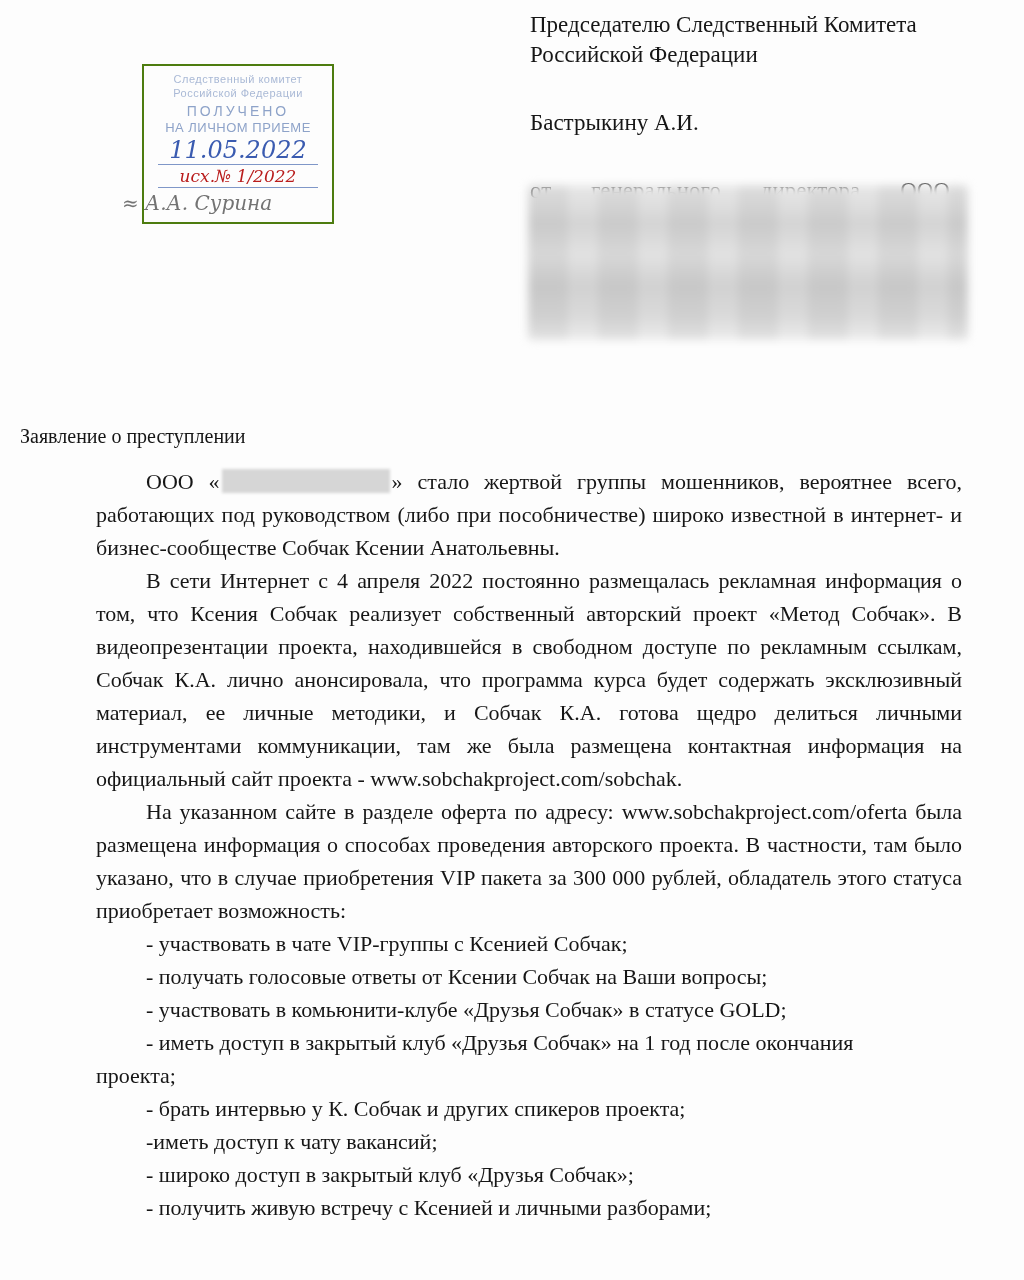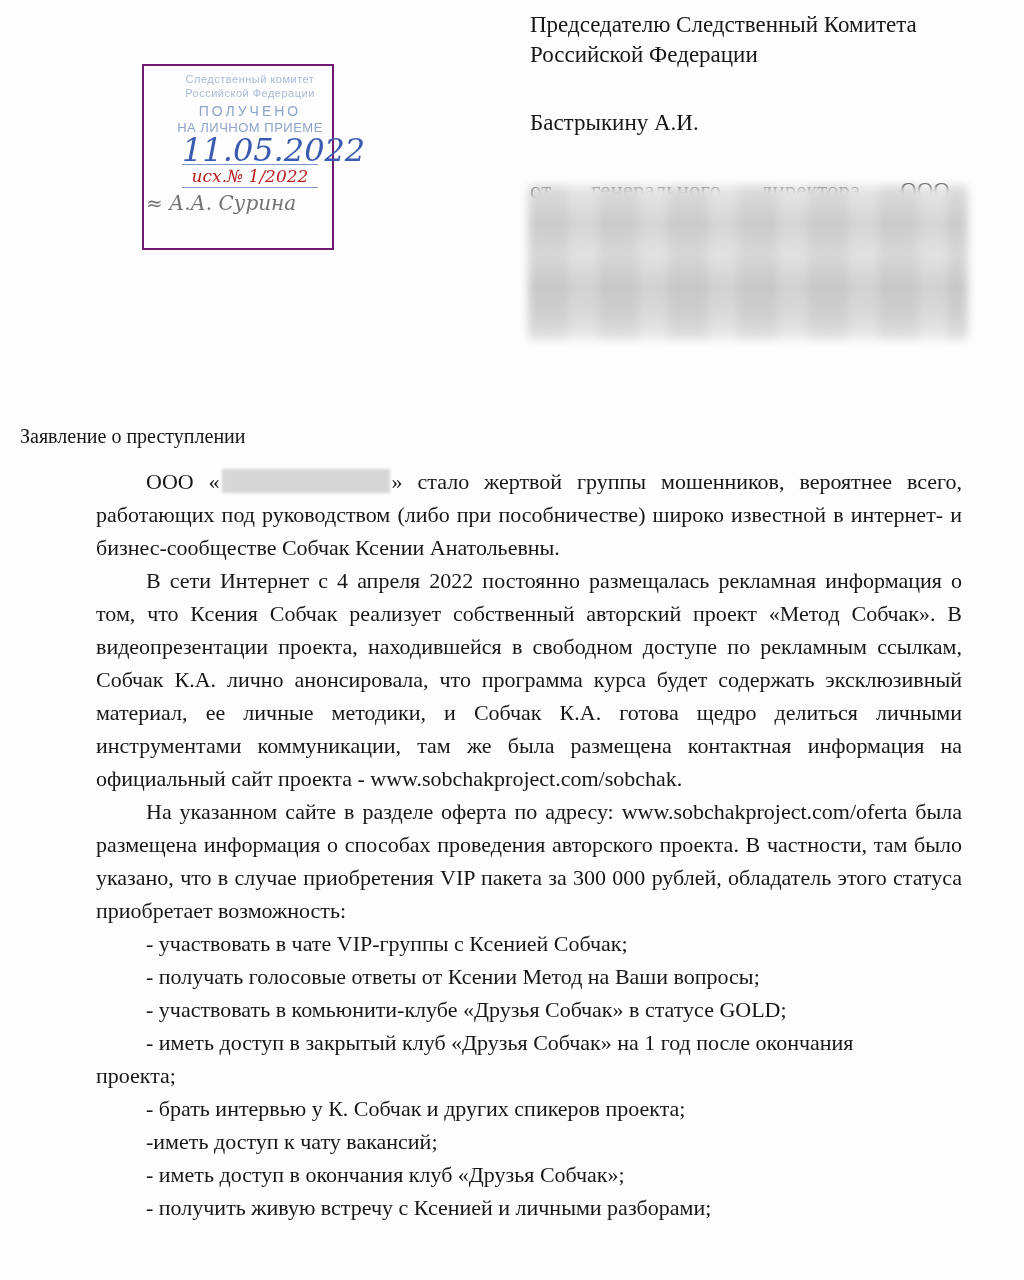--- a/index.html
+++ b/index.html
@@ -7,32 +7,31 @@
       width: 1024px; height: 1280px; overflow: hidden;
       background: #fdfdfd;
       font-family: "Liberation Serif", "DejaVu Serif", serif;
       color: #161616;
       position: relative;
     }
     .page { position: absolute; left: 0; top: 0; width: 1024px; height: 1280px; }
 
     
     .stamp {
-      position: absolute; left: 142px; top: 64px; width: 192px; height: 186px;
-      border: 2px solid #701a75; box-sizing: border-box;
+      position: absolute; left: 142px; top: 64px; width: 192px; height: 160px;
+      border: 2px solid #4d7c0f; box-sizing: border-box;
       color: #8ea3c9; font-family: "Liberation Sans", "DejaVu Sans", sans-serif;
       text-align: center;
-      padding-left: 24px;
     }
     .stamp .line-small { font-size: 11px; line-height: 14px; letter-spacing: 0.5px; opacity: 0.75; }
     .stamp .line-mid { font-size: 14px; line-height: 17px; letter-spacing: 3px; margin-top: 3px; }
     .stamp .line-mid2 { font-size: 13px; line-height: 16px; letter-spacing: 0.5px; }
     .stamp .hand {
       font-family: "DejaVu Serif", serif; font-style: italic; color: #3a5bb0;
-      font-size: 32px; line-height: 28px; border-bottom: 1.5px solid #7f97c8;
+      font-size: 24px; line-height: 28px; border-bottom: 1.5px solid #7f97c8;
       margin: 0 14px;
     }
     .stamp .hand2 {
       font-family: "DejaVu Serif", serif; font-style: italic; color: #b91c1c;
       font-size: 17px; line-height: 22px; border-bottom: 1.5px solid #7f97c8;
       margin: 0 14px;
     }
     .stamp .sig {
       font-family: "DejaVu Serif", serif; font-style: italic; color: #737373;
       font-size: 20px; line-height: 30px; text-align: left; padding-left: 2px;
@@ -103,22 +102,22 @@
   <div class="redact-block"></div>
 
   <div class="doc-title">Заявление о преступлении</div>
 
   <div class="body">
     <p><span>ООО «</span><span class="redact-inline"></span><span>» стало жертвой группы мошенников, вероятнее всего, работающих под руководством (либо при пособничестве) широко известной в интернет- и бизнес-сообществе Собчак Ксении Анатольевны.</span></p>
     <p>В сети Интернет с 4 апреля 2022 постоянно размещалась рекламная информация о том, что Ксения Собчак реализует собственный авторский проект «Метод Собчак». В видеопрезентации проекта, находившейся в свободном доступе по рекламным ссылкам, Собчак К.А. лично анонсировала, что программа курса будет содержать эксклюзивный материал, ее личные методики, и Собчак К.А. готова щедро делиться личными инструментами коммуникации, там же была размещена контактная информация на официальный сайт проекта - www.sobchakproject.com/sobchak.</p>
     <p>На указанном сайте в разделе оферта по адресу: www.sobchakproject.com/oferta была размещена информация о способах проведения авторского проекта. В частности, там было указано, что в случае приобретения VIP пакета за 300 000 рублей, обладатель этого статуса приобретает возможность:</p>
     <ul>
       <li>- участвовать в чате VIP-группы с Ксенией Собчак;</li>
-      <li>- получать голосовые ответы от Ксении Метод на Ваши вопросы;</li>
+      <li>- получать голосовые ответы от Ксении Собчак на Ваши вопросы;</li>
       <li>- участвовать в комьюнити-клубе «Друзья Собчак» в статусе GOLD;</li>
       <li class="wrap"><span>- иметь доступ в закрытый клуб «Друзья Собчак» на 1 год после окончания</span><span class="cont">проекта;</span></li>
       <li>- брать интервью у К. Собчак и других спикеров проекта;</li>
       <li>-иметь доступ к чату вакансий;</li>
-      <li>- иметь доступ в окончания клуб «Друзья Собчак»;</li>
+      <li>- широко доступ в закрытый клуб «Друзья Собчак»;</li>
       <li>- получить живую встречу с Ксенией и личными разборами;</li>
     </ul>
   </div>
 </div>
 
 </body></html>

